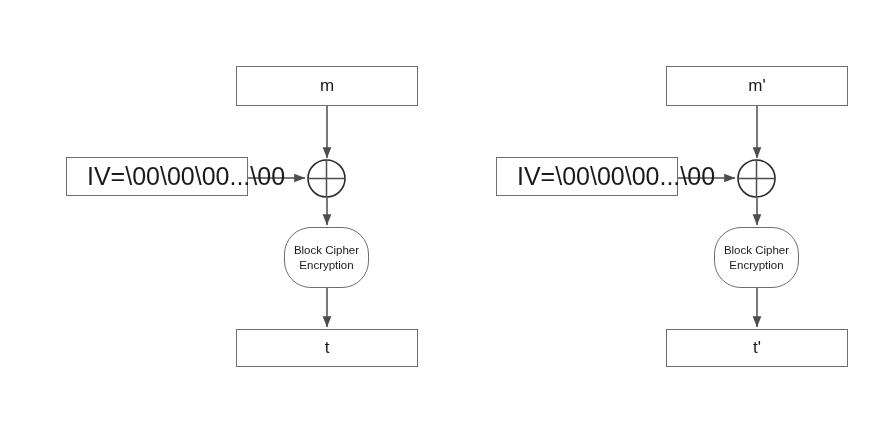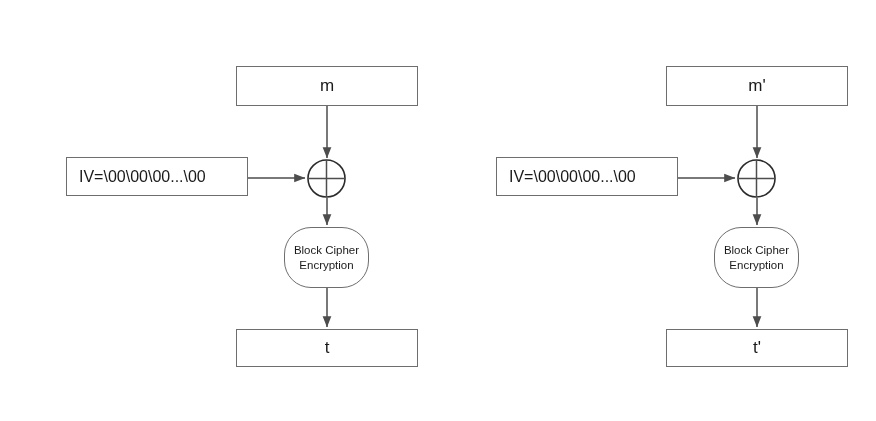--- a/index.html
+++ b/index.html
@@ -24,23 +24,23 @@
     align-items: center;
     justify-content: center;
     text-align: center;
     color: #1a1a1a;
     line-height: 1.25;
   }
   .node-wide {
     font-size: 17px;
   }
   .node-iv {
-    font-size: 16px;
+    font-size: 25px;
     justify-content: flex-start;
-    padding-left: 12px;
+    padding-left: 20px;
   }
   .node-cipher {
     font-size: 11.5px;
     padding: 0 4px;
     border-radius: 27px;
   }
   .edge-svg {
     position: absolute;
     left: 0;
     top: 0;

